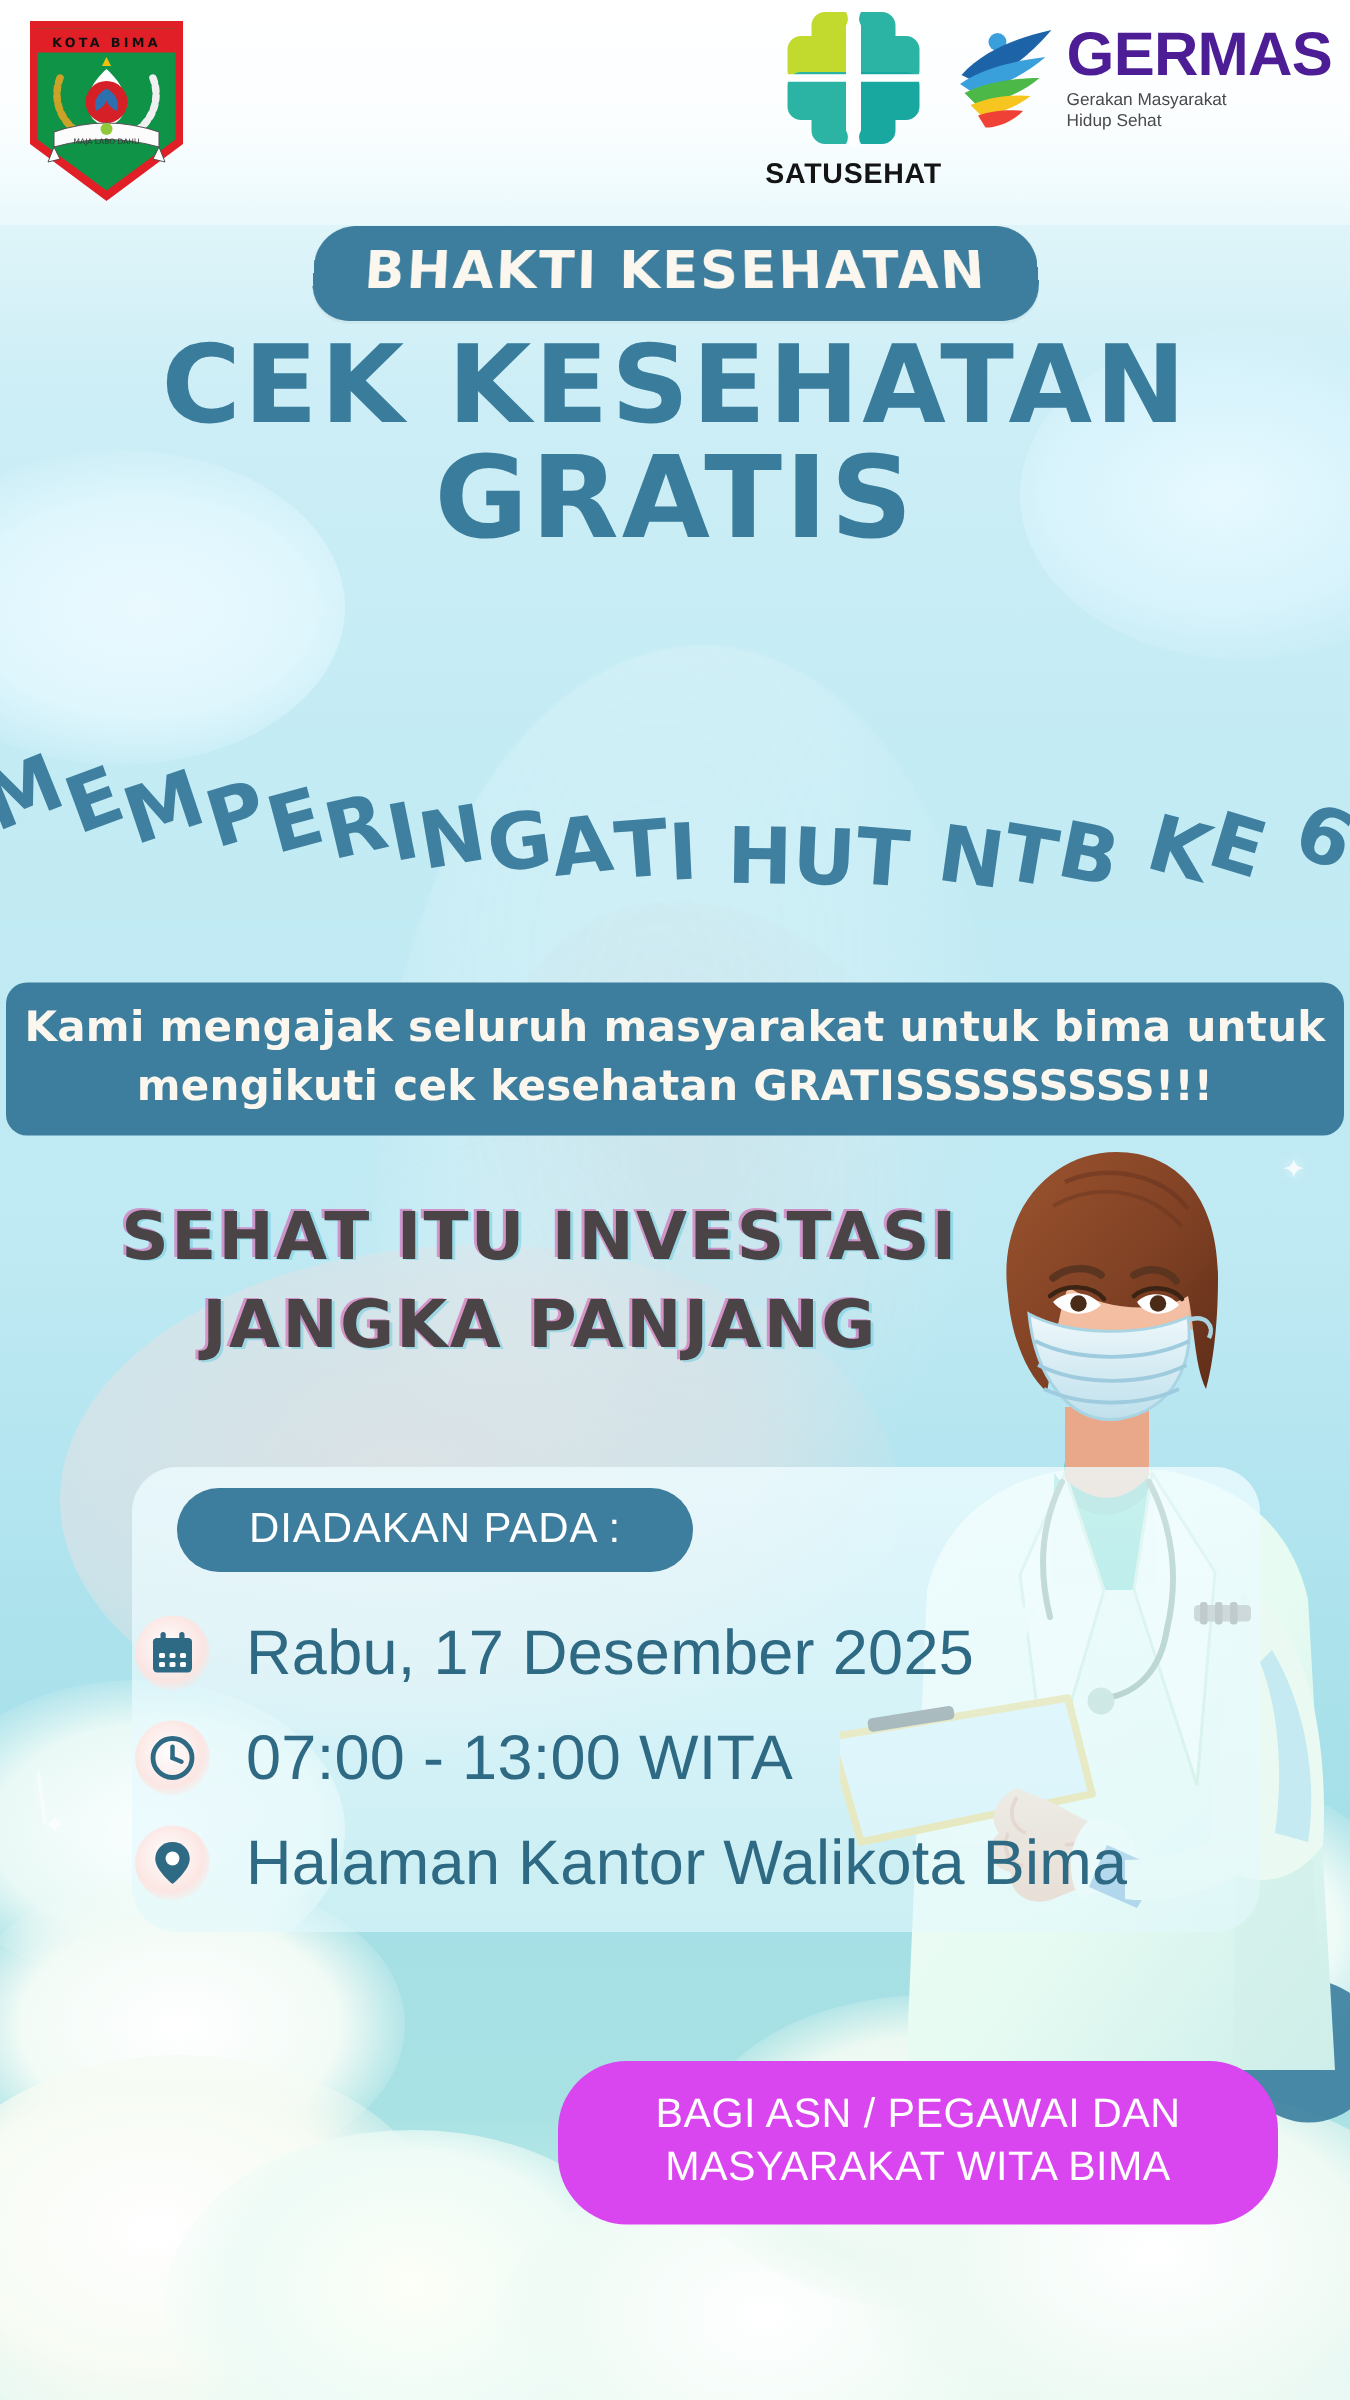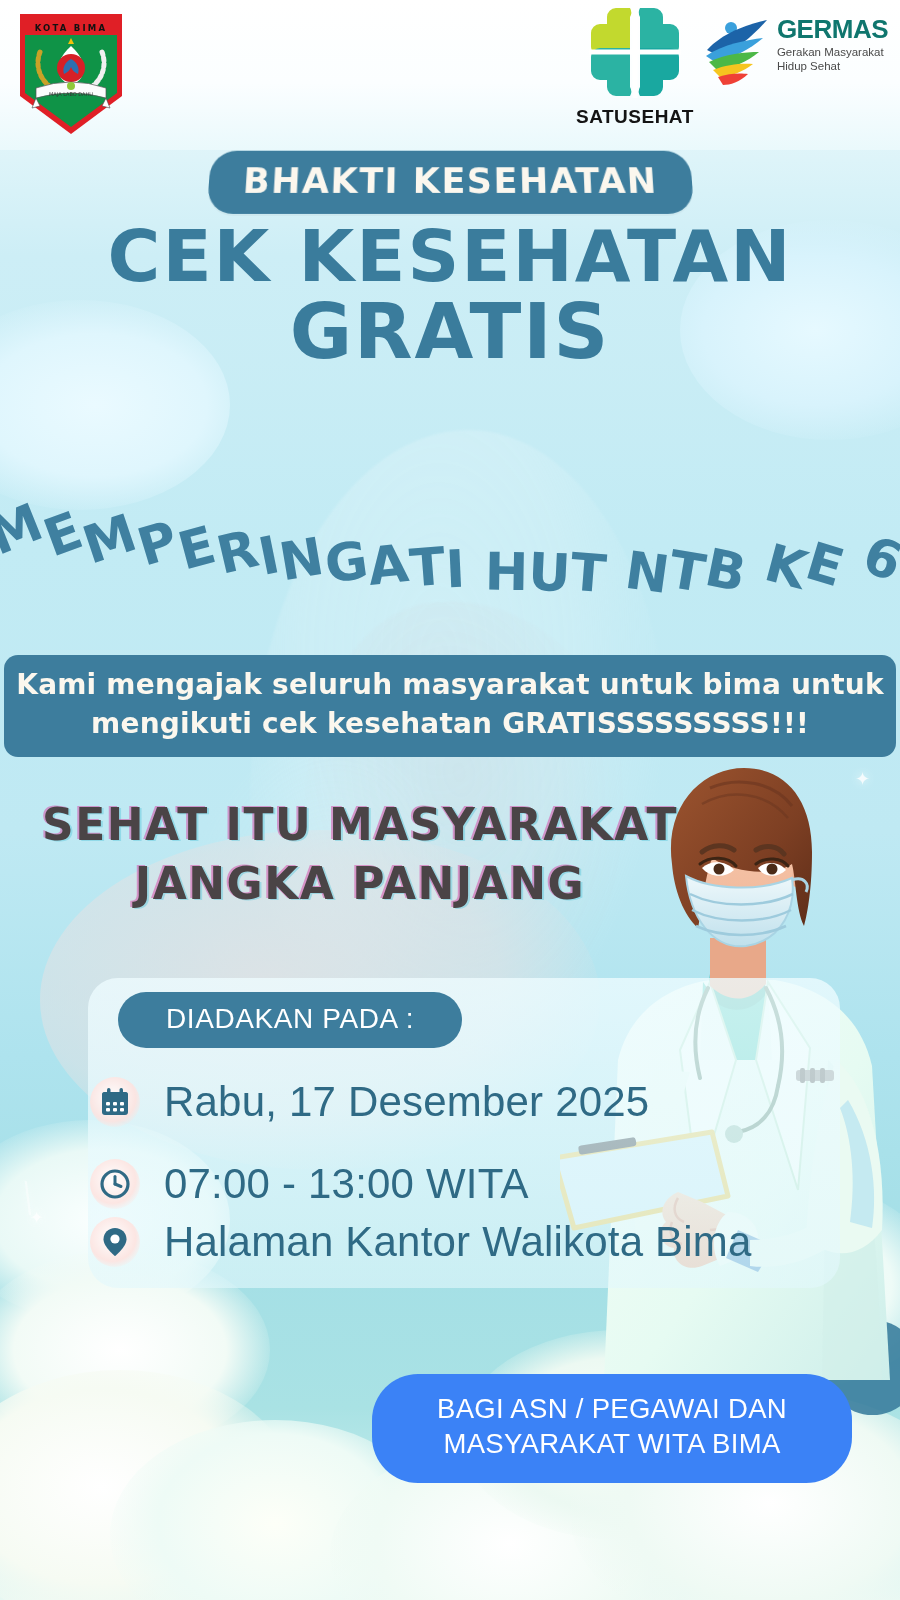--- a/index.html
+++ b/index.html
@@ -78,21 +78,21 @@
   .logo-kota{position:absolute;left:12px;top:10px;width:118px;height:128px;}
   .logo-right{position:absolute;right:12px;top:6px;display:flex;align-items:flex-start;gap:6px;}
   .satusehat{display:flex;flex-direction:column;align-items:center;width:120px;}
   .satusehat-mark{position:relative;width:92px;height:92px;}
   .satusehat-word{
     font-size:19px;font-weight:bold;letter-spacing:.5px;color:#141414;margin-top:8px;
     font-family:"Liberation Sans",sans-serif;
   }
   .germas{display:flex;align-items:flex-start;gap:4px;padding-top:10px;}
   .germas-word{display:flex;flex-direction:column;line-height:1;}
-  .germas-title{font-size:26px;font-weight:bold;color:#0f766e;letter-spacing:-.5px;font-family:"Liberation Sans",sans-serif;}
+  .germas-title{font-size:41px;font-weight:bold;color:#4c1d95;letter-spacing:-.5px;font-family:"Liberation Sans",sans-serif;}
   .germas-sub{font-size:11.5px;color:#4a4a4a;line-height:1.22;margin-top:3px;font-family:"Liberation Sans",sans-serif;}
   .bhakti-wrap{
     position:absolute;left:0;right:0;top:150px;text-align:center;height:70px;
   }
   .bhakti{
     display:inline-block;background:#3d7d9d;color:#fbf7ee;
     padding:11px 34px 13px;border-radius:26px;
     font-family:"DejaVu Sans",sans-serif;font-weight:bold;
     font-size:35px;letter-spacing:1.5px;white-space:nowrap;
     transform:perspective(500px) rotateX(9deg);
@@ -149,40 +149,40 @@
   .pill{
     position:absolute;left:118px;top:992px;
     background:#3d7d9d;color:#ffffff;border-radius:30px;
     padding:11px 48px 13px;
     font-family:"Liberation Sans",sans-serif;font-size:28px;letter-spacing:.6px;
   }
   .row{
     position:absolute;left:92px;display:flex;align-items:center;gap:26px;
   }
   .row-1{top:1078px;}
-  .row-2{top:1148px;margin-top:12px;}
+  .row-2{top:1148px;}
   .row-3{top:1218px;}
   .ico{
     position:relative;width:46px;height:46px;flex:0 0 46px;
     display:flex;align-items:center;justify-content:center;
   }
   .ico::before{
     content:"";position:absolute;left:-2px;top:-2px;width:50px;height:50px;border-radius:50%;
     background:radial-gradient(circle at 45% 42%, rgba(255,255,255,.95) 0%, rgba(255,226,222,.85) 58%, rgba(255,226,222,0) 78%);
   }
   .ico svg{position:relative;z-index:2;display:block;}
   .row-txt{
     font-family:"Liberation Sans",sans-serif;
     font-size:42px;color:#2f6a85;letter-spacing:.2px;white-space:nowrap;
   }
 
   
   .bottom{
     position:absolute;left:372px;right:48px;top:1374px;
-    background:#3b82f6;border-radius:46px;
+    background:#d946ef;border-radius:46px;
     padding:18px 22px 22px;text-align:center;
     color:#ffffff;font-family:"Liberation Sans",sans-serif;
     font-size:27.5px;line-height:1.26;letter-spacing:.3px;
   }
 
   
   .doctor{position:absolute;left:560px;top:760px;width:345px;height:620px;}
 </style>
 </head>
 <body>
@@ -281,21 +281,21 @@
   <div class="hut-wrap">
     <div class="hut" id="archText"><span style="transform: rotate(-22deg) translateY(-28.1px);">M</span><span style="transform: rotate(-20.24deg) translateY(-22.4px);">E</span><span style="transform: rotate(-18.48deg) translateY(-17px);">M</span><span style="transform: rotate(-16.72deg) translateY(-12px);">P</span><span style="transform: rotate(-14.96deg) translateY(-7.4px);">E</span><span style="transform: rotate(-13.2deg) translateY(-3.2px);">R</span><span style="transform: rotate(-11.44deg) translateY(0.7px);">I</span><span style="transform: rotate(-9.68deg) translateY(4.1px);">N</span><span style="transform: rotate(-7.92deg) translateY(7.2px);">G</span><span style="transform: rotate(-6.16deg) translateY(9.9px);">A</span><span style="transform: rotate(-4.4deg) translateY(12.2px);">T</span><span style="transform: rotate(-2.64deg) translateY(14.1px);">I</span><span style="transform: rotate(-0.88deg) translateY(15.6px);">&nbsp;</span><span style="transform: rotate(0.88deg) translateY(16.8px);">H</span><span style="transform: rotate(2.64deg) translateY(17.6px);">U</span><span style="transform: rotate(4.4deg) translateY(18px);">T</span><span style="transform: rotate(6.16deg) translateY(18px);">&nbsp;</span><span style="transform: rotate(7.92deg) translateY(17.6px);">N</span><span style="transform: rotate(9.68deg) translateY(16.8px);">T</span><span style="transform: rotate(11.44deg) translateY(15.6px);">B</span><span style="transform: rotate(13.2deg) translateY(14.1px);">&nbsp;</span><span style="transform: rotate(14.96deg) translateY(12.2px);">K</span><span style="transform: rotate(16.72deg) translateY(9.9px);">E</span><span style="transform: rotate(18.48deg) translateY(7.2px);">&nbsp;</span><span style="transform: rotate(20.24deg) translateY(4.1px);">6</span><span style="transform: rotate(22deg) translateY(0.7px);">7</span></div>
   </div>
 
   <div class="invite">
     <div>Kami mengajak seluruh masyarakat untuk bima untuk</div>
     <div>mengikuti cek kesehatan GRATISSSSSSSSS!!!</div>
   </div>
 
   <div class="slogan">
-    <div>SEHAT ITU MASYARAKAT</div>
+    <div>SEHAT ITU INVESTASI</div>
     <div>JANGKA PANJANG</div>
   </div>
 
   <div class="doctor">
     <svg viewBox="0 0 345 620" width="345" height="620" aria-hidden="true">
       <defs>
         <linearGradient id="coatG" x1="0" y1="0" x2="1" y2="1">
           <stop offset="0%" stop-color="#f4fdf7"></stop>
           <stop offset="55%" stop-color="#e6fbf2"></stop>
           <stop offset="100%" stop-color="#cdeeea"></stop>

